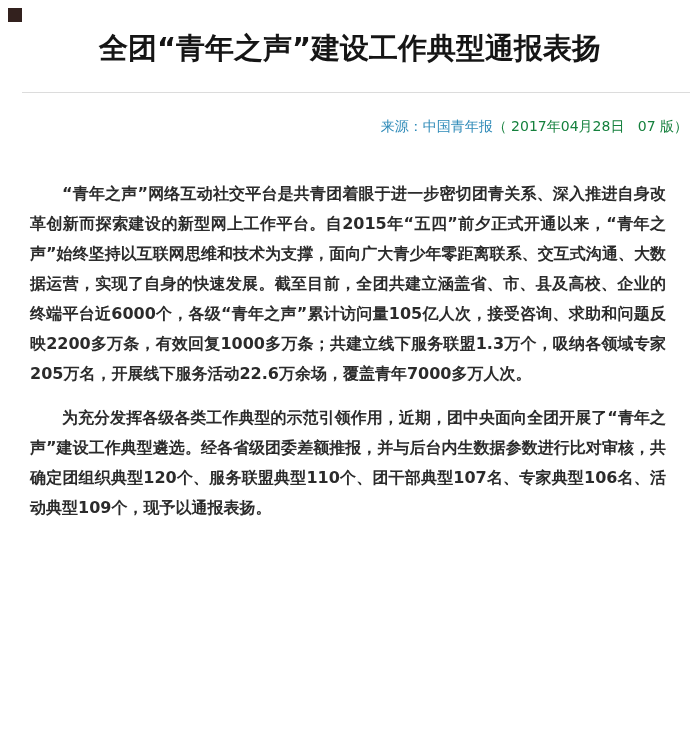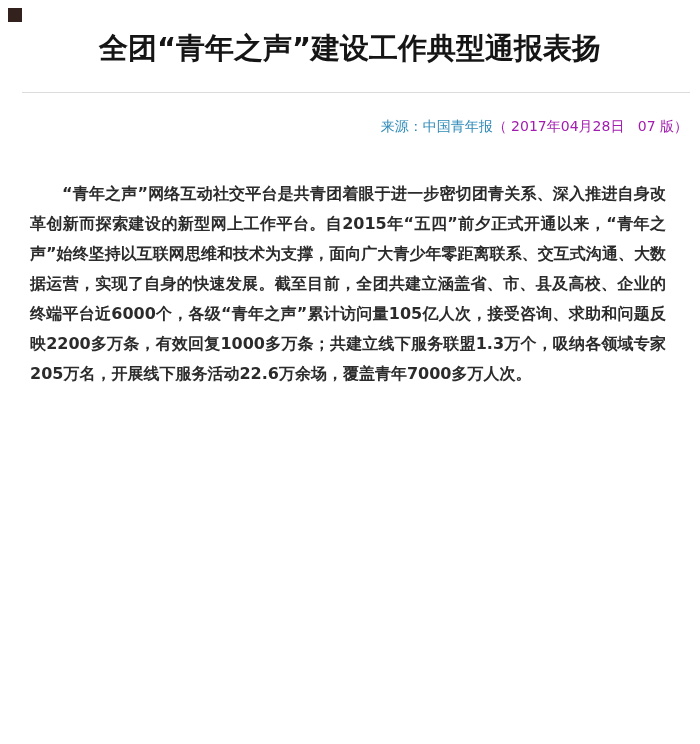--- a/index.html
+++ b/index.html
@@ -43,21 +43,21 @@
     margin: 6px 12px 0 0;
     text-align: right;
     font-size: 14px;
     line-height: 18px;
     white-space: pre;
   }
   .source-label {
     color: #2e8ab8;
   }
   .date-label {
-    color: #a21caf;
+    color: #15803d;
   }
   .article-body {
     margin: 26px 34px 0 30px;
     color: #2b2b2b;
   }
   .article-body p {
     margin: 4px 0 14px 0;
     font-size: 16px;
     line-height: 30px;
     font-weight: 600;
@@ -91,16 +91,17 @@
   <h1 class="article-title">全团“青年之声”建设工作典型通报表扬</h1>
 
   <hr class="title-divider">
 
   <div class="source-row">
     <span class="source-label">来源：中国青年报</span><span class="date-label">（ 2017年04月28日   07 版）</span>
   </div>
 
   <div class="article-body">
     <p>“青年之声”网络互动社交平台是共青团着眼于进一步密切团青关系、深入推进自身改革创新而探索建设的新型网上工作平台。自2015年“五四”前夕正式开通以来，“青年之声”始终坚持以互联网思维和技术为支撑，面向广大青少年零距离联系、交互式沟通、大数据运营，实现了自身的快速发展。截至目前，全团共建立涵盖省、市、县及高校、企业的终端平台近6000个，各级“青年之声”累计访问量105亿人次，接受咨询、求助和问题反映2200多万条，有效回复1000多万条；共建立线下服务联盟1.3万个，吸纳各领域专家205万名，开展线下服务活动22.6万余场，覆盖青年7000多万人次。</p>
+    <p>为充分发挥各级各类工作典型的示范引领作用，近期，团中央面向全团开展了“青年之声”建设工作典型遴选。经各省级团委差额推报，并与后台内生数据参数进行比对审核，共确定团组织典型120个、服务联盟典型110个、团干部典型107名、专家典型106名、活动典型109个，现予以通报表扬。</p>
   </div>
 
 
 </div>
 
 </body></html>

